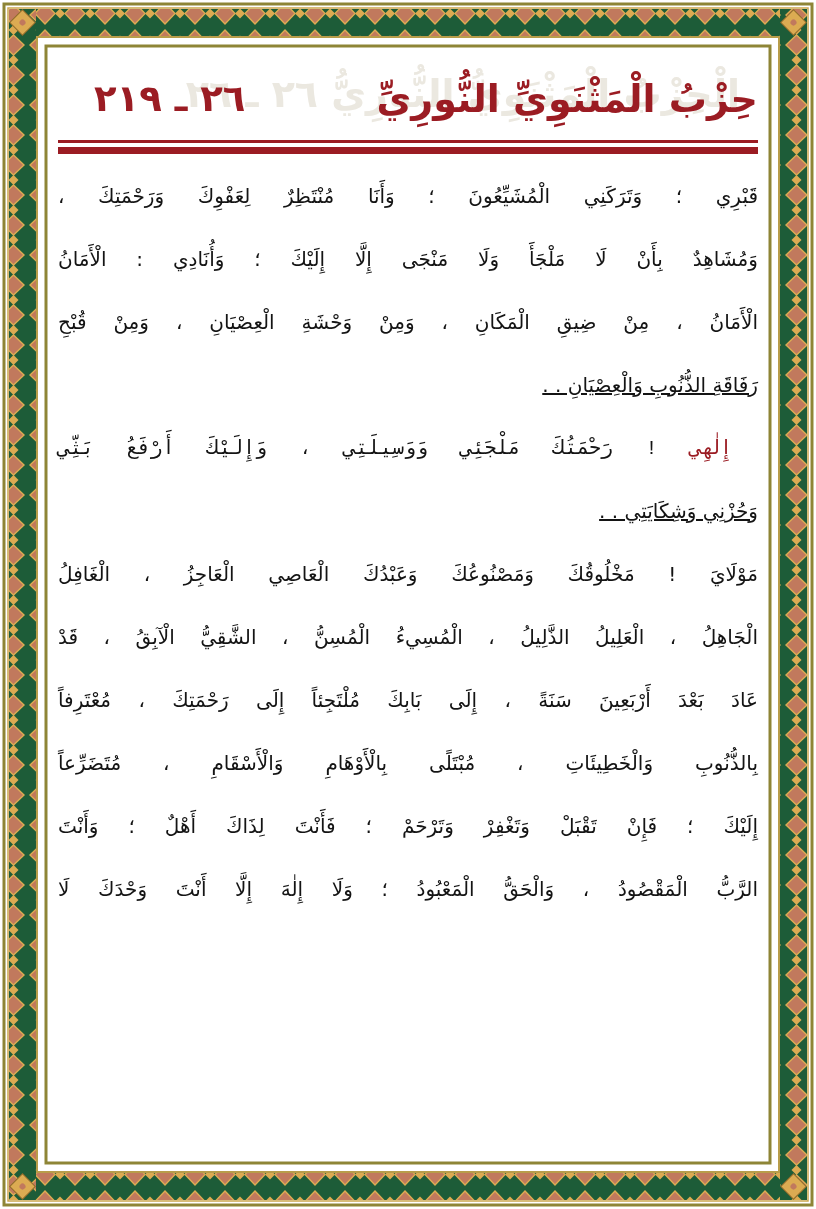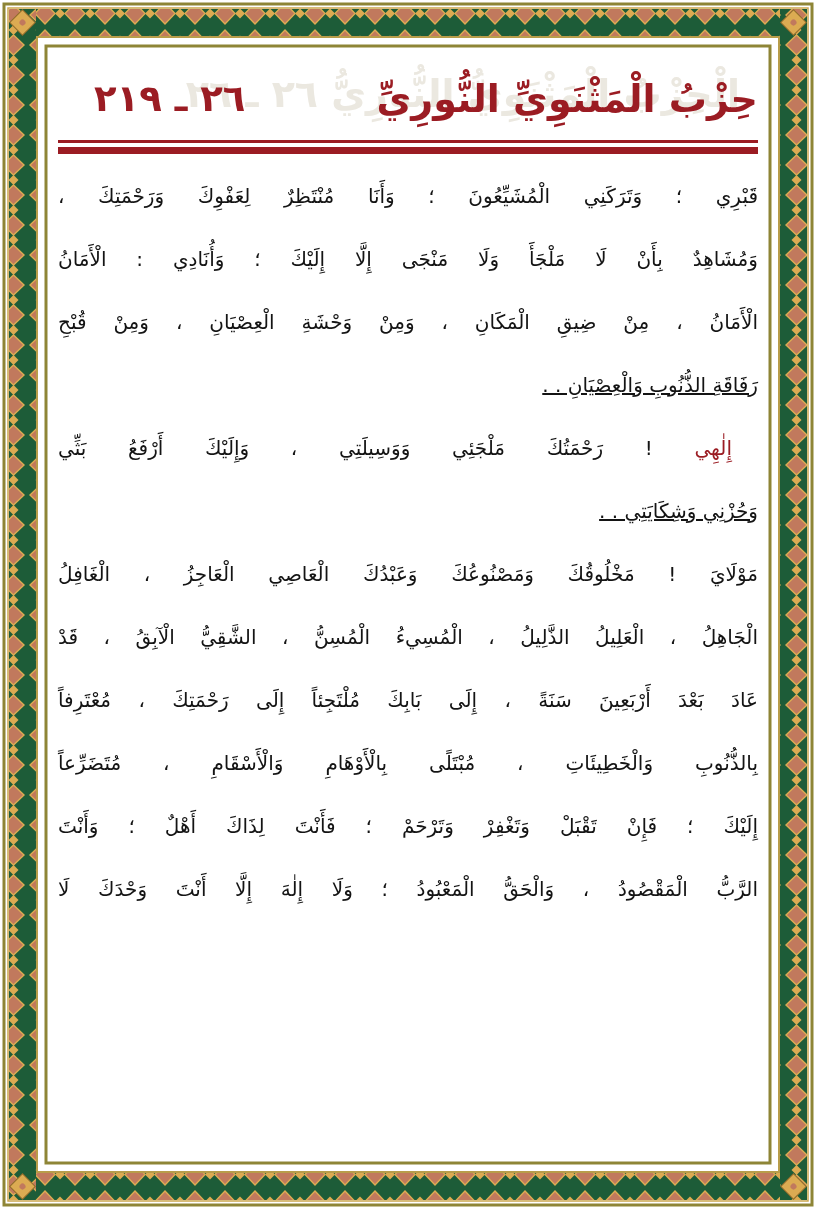--- a/index.html
+++ b/index.html
@@ -32,21 +32,21 @@
   .rule .thin{position:absolute;top:0;left:0;right:0;height:3px;background:#9b1c23;}
   .rule .thick{position:absolute;top:7px;left:0;right:0;height:7px;background:#9b1c23;}
   
   .body-text{margin-top:11px;color:#141414;}
   .t-line{
     height:63px;line-height:63px;font-size:20px;
     text-align:justify;text-align-last:justify;
     white-space:normal;overflow:visible;
   }
   .t-line.para-end{text-align-last:right;text-decoration:underline;}
-  .t-line.indent{text-indent:26px;}
+  .t-line.indent{text-indent:26px;font-family:Liberation Mono, monospace;}
   .red-seg{color:#9b1c23;}
   .black-seg{color:#141414;}
 </style>
 </head>
 <body>
 
 <svg class="frame-svg" width="816" height="1209" viewBox="0 0 816 1209" aria-hidden="true">
   <defs>
     <pattern id="chainH" width="30" height="27" patternUnits="userSpaceOnUse">
       <rect width="30" height="27" fill="#1d5c38"></rect>

